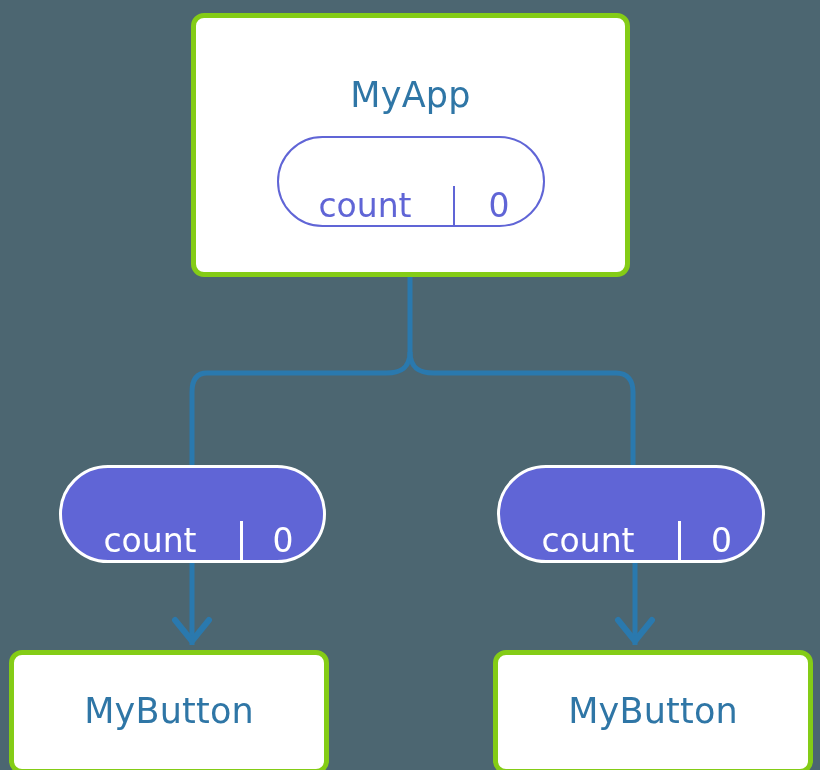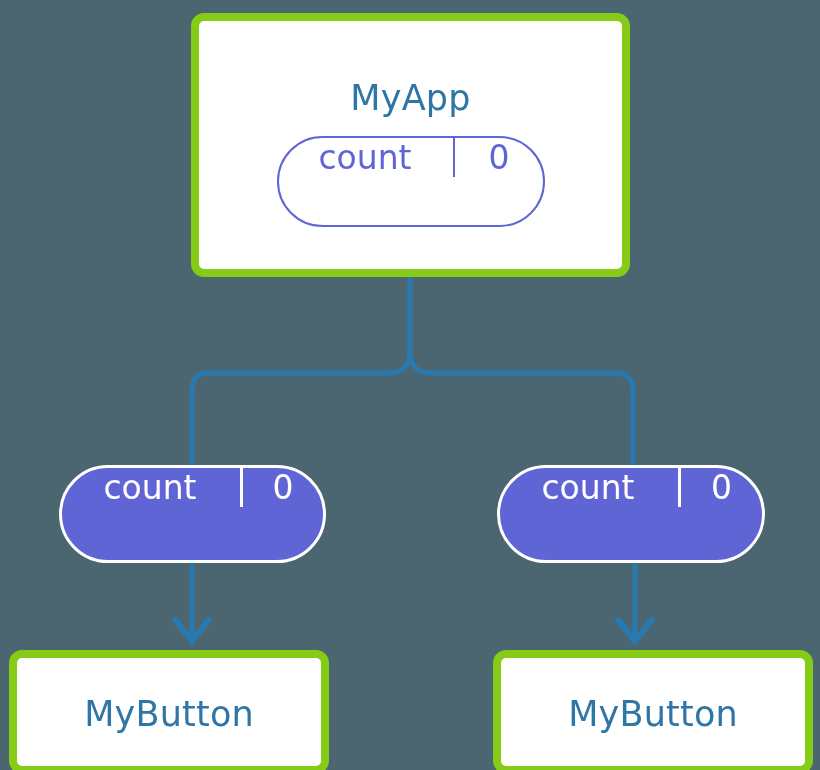--- a/index.html
+++ b/index.html
@@ -28,21 +28,21 @@
     width: 820px;
     height: 770px;
     z-index: 1;
   }
 
   
   .card {
     position: absolute;
     box-sizing: border-box;
     background: #ffffff;
-    border: 8px solid #84cc16;
+    border: 5px solid #84cc16;
     border-radius: 13px;
     z-index: 2;
   }
 
   #app-card {
     left: 191px;
     top: 13px;
     width: 439px;
     height: 264px;
   }
@@ -61,21 +61,21 @@
 
   #app-card .card-title {
     top: 57px;
   }
 
   
   .pill {
     position: absolute;
     box-sizing: border-box;
     display: flex;
-    align-items: flex-start;
+    align-items: flex-end;
     border-radius: 999px;
     z-index: 3;
   }
 
   .pill .pill-key,
   .pill .pill-val {
     display: flex;
     align-items: center;
     justify-content: center;
     font-size: 33px;

